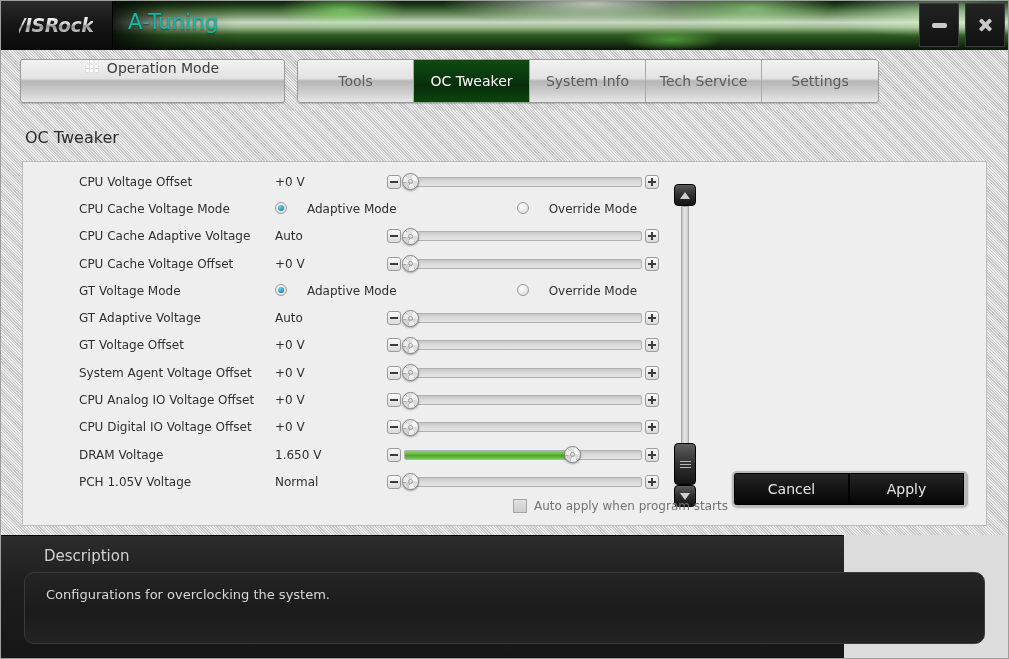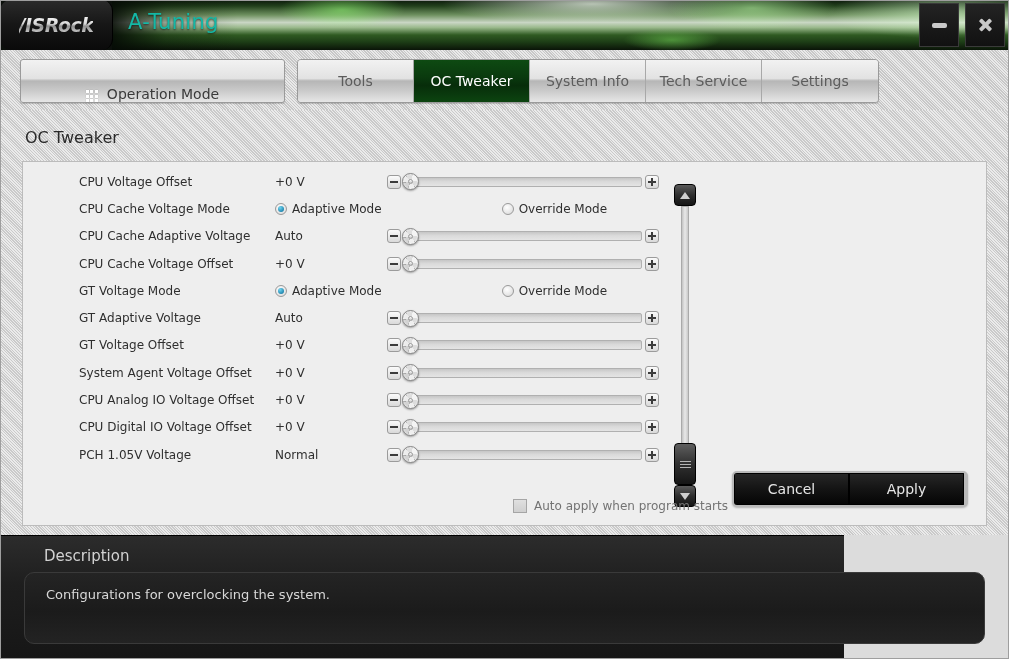--- a/index.html
+++ b/index.html
@@ -58,21 +58,20 @@
   }
   .logo-box {
     position: absolute;
     left: 0; top: 0;
     width: 112px; height: 50px;
     background: linear-gradient(to bottom, #2b2b2b 0%, #161616 50%, #0a0a0a 100%);
     border-right: 1px solid #000;
     display: flex;
     align-items: center;
     justify-content: center;
-    border-radius: 11px;
   }
   .logo-text {
     font-size: 19px;
     font-weight: bold;
     letter-spacing: -0.5px;
     font-style: italic;
     background: linear-gradient(to bottom, #ffffff 0%, #d8d8d8 45%, #8e8e8e 55%, #e8e8e8 100%);
     -webkit-background-clip: text;
     background-clip: text;
     color: transparent;
@@ -130,21 +129,21 @@
       #cfcfcf;
   }
   .opmode-btn {
     position: absolute;
     left: 20px; top: 59px;
     width: 265px; height: 44px;
     border: 1px solid #9a9a9a;
     border-radius: 3px;
     background: linear-gradient(to bottom, #f2f2f2 0%, #e2e2e2 44%, #b6b6b6 50%, #c9c9c9 72%, #e6e6e6 100%);
     display: flex;
-    align-items: flex-end;
+    align-items: flex-start;
     justify-content: center;
     gap: 9px;
     box-sizing: border-box;
     box-shadow: 0 1px 1px rgba(0,0,0,0.18);
   }
   .grid-icon {
     display: grid;
     grid-template-columns: repeat(3, 3px);
     grid-template-rows: repeat(3, 3px);
     gap: 1.5px;
@@ -328,22 +327,21 @@
   }
   
   .radio-group {
     position: absolute;
     left: 228px;
     display: flex;
     align-items: center;
   }
   .radio-item {
     display: flex;
-    align-items: center;
-    gap: 5px;
+    gap: 20px;
   }
   .radio-item.second { margin-left: 120px; }
   .radio-dot {
     width: 12px; height: 12px;
     border-radius: 50%;
     border: 1px solid #9a9a9a;
     background: radial-gradient(circle at 40% 35%, #ffffff, #e2e2e2 70%, #cccccc);
     position: relative;
     box-sizing: border-box;
     flex: 0 0 auto;
@@ -665,20 +663,32 @@
           <div class="row-value">+0 V</div>
           <div class="slider-wrap">
             <div class="step-btn minus"></div>
             <div class="track">
               <div class="knob" style="left: 0%; margin-left: -3px;"></div>
             </div>
             <div class="step-btn plus"></div>
           </div>
         </div>
         <div class="row">
+          <div class="row-label">DRAM Voltage</div>
+          <div class="row-value">1.650 V</div>
+          <div class="slider-wrap">
+            <div class="step-btn minus"></div>
+            <div class="track">
+              <div class="fill" style="width: 71%;"></div>
+              <div class="knob" style="left: 71%;"></div>
+            </div>
+            <div class="step-btn plus"></div>
+          </div>
+        </div>
+        <div class="row">
           <div class="row-label">PCH 1.05V Voltage</div>
           <div class="row-value">Normal</div>
           <div class="slider-wrap">
             <div class="step-btn minus"></div>
             <div class="track">
               <div class="knob" style="left: 0%; margin-left: -3px;"></div>
             </div>
             <div class="step-btn plus"></div>
           </div>
         </div>

